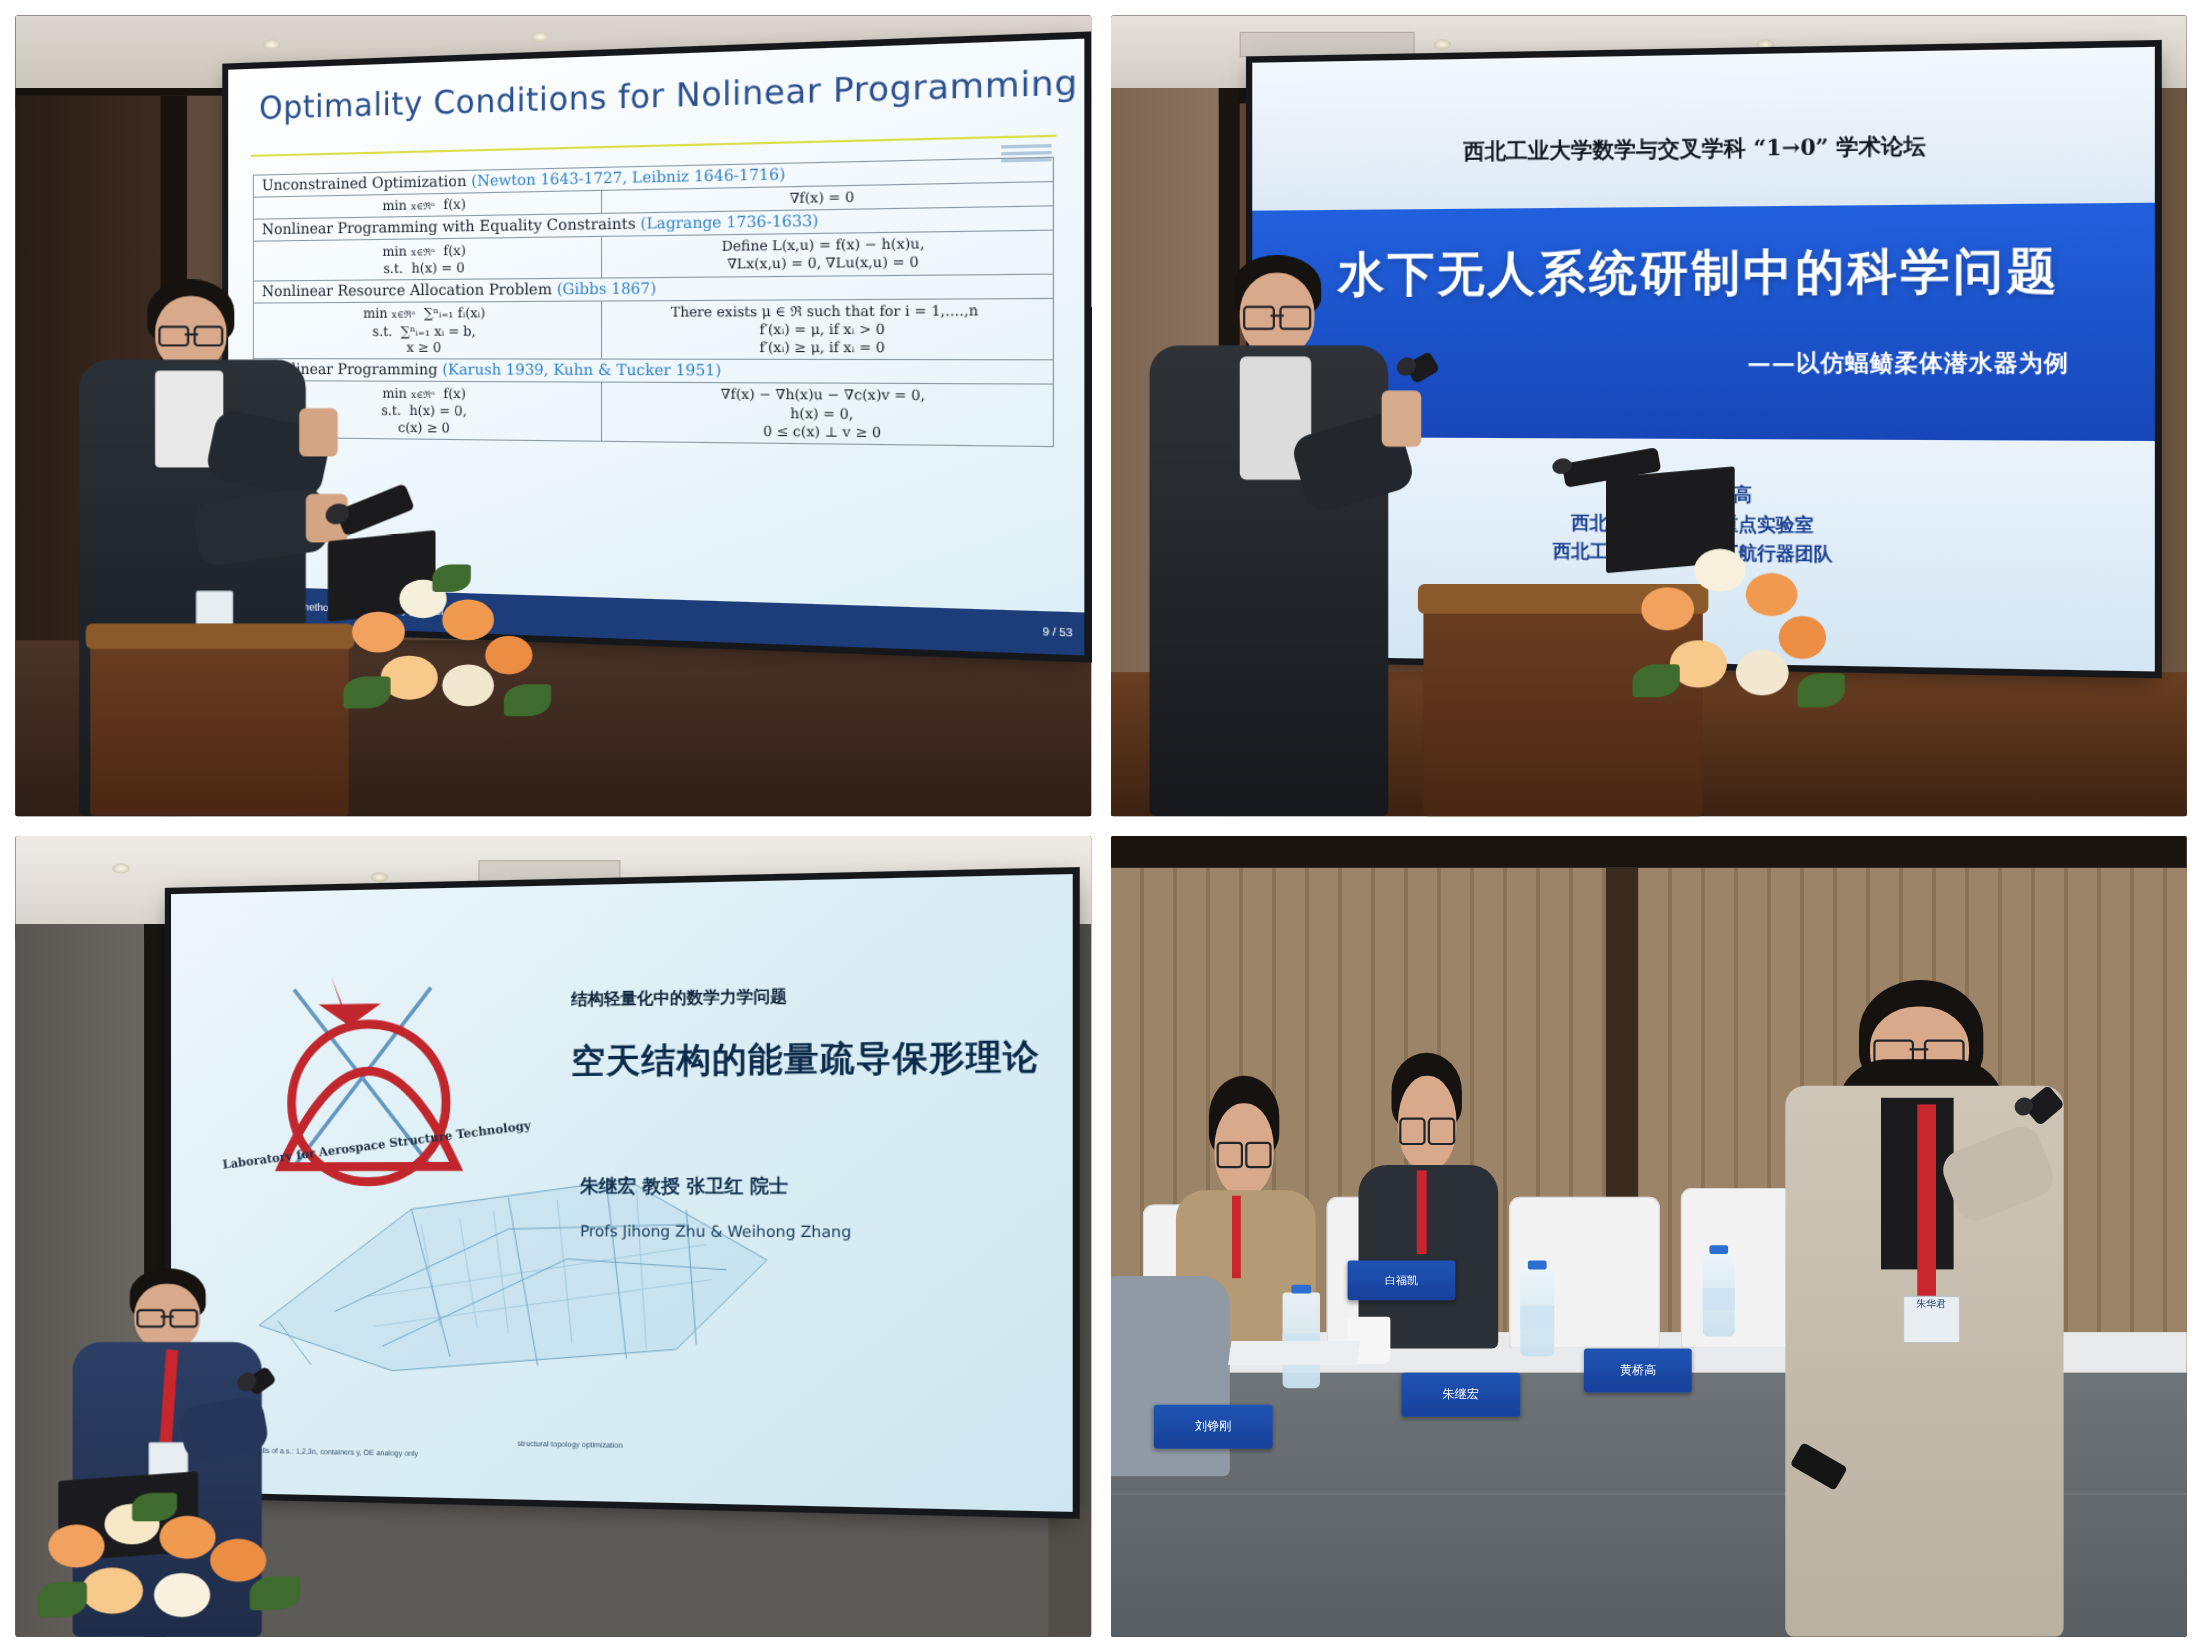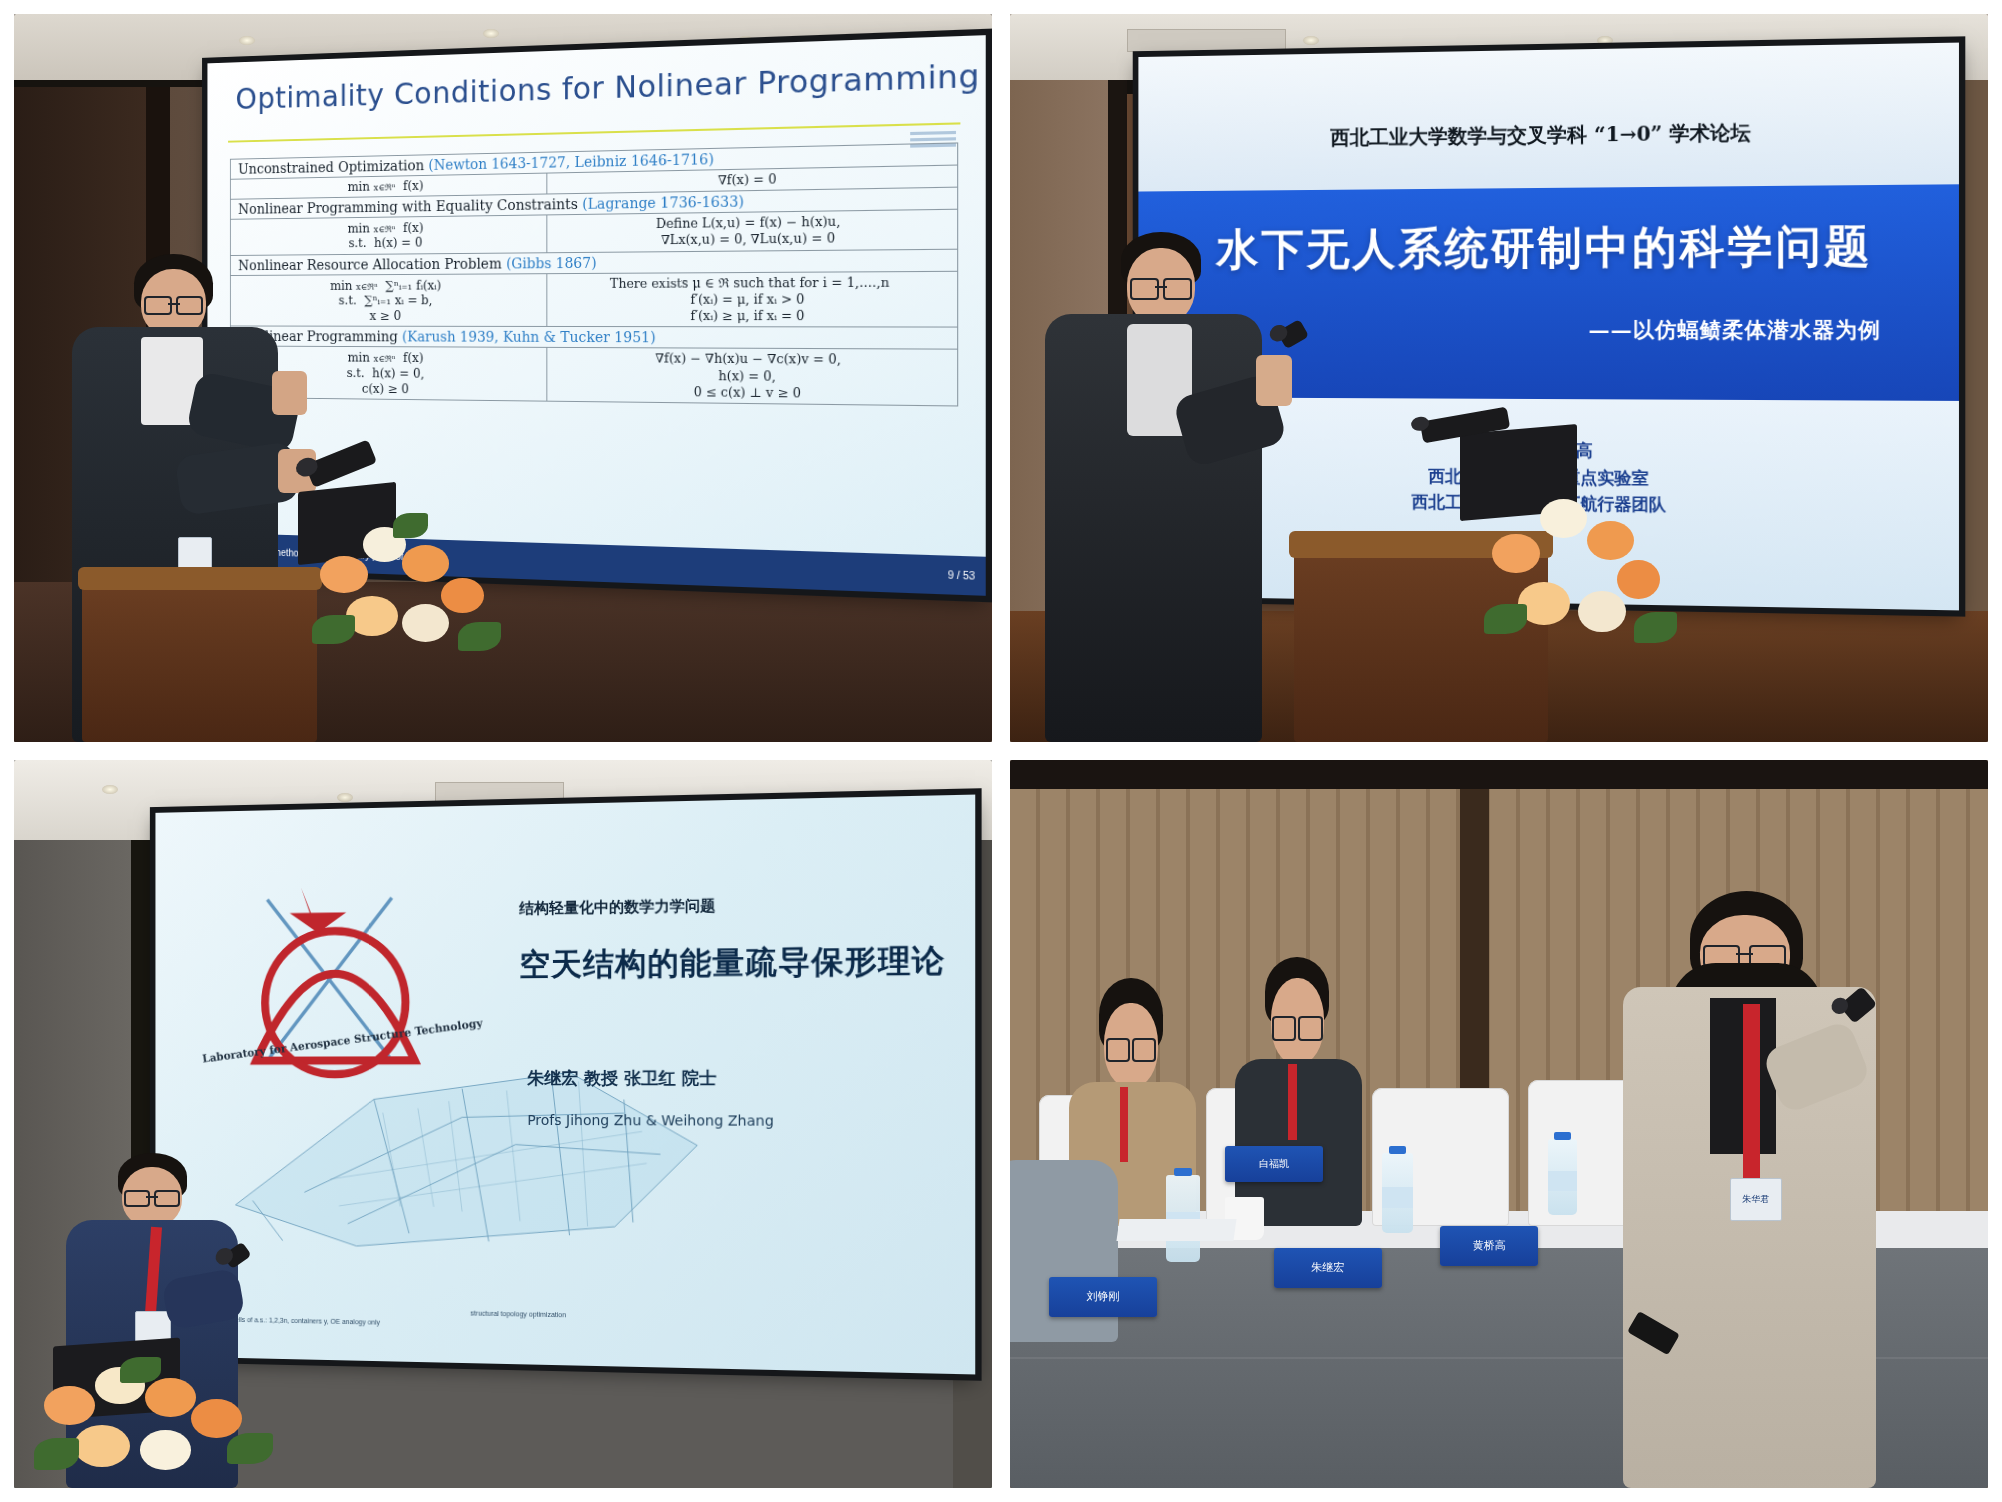--- a/index.html
+++ b/index.html
@@ -488,21 +488,21 @@
         <div class="head" style="left:31%;top:4%;width:27%;height:13%;"></div>
         <div class="glasses" style="left:32%;top:9%;width:25%;height:3%;">
           <span class="lens" style="left:0;"></span>
             <span class="lens" style="right:0;"></span>
           <span style="position:absolute;left:40%;right:40%;top:45%;height:2px;background:#20242b;"></span>
         </div>
         <div style="position:absolute;left:22%;top:12%;width:46%;height:26%;background:#15120f;border-radius:30% 30% 10% 10%;"></div>
         <div class="coat" style="left:8%;top:16%;width:76%;height:84%;"></div>
         <div style="position:absolute;left:34%;top:18%;width:20%;height:26%;background:#1b1b1d;"></div>
         <div class="lanyard" style="left:44%;top:19%;width:5%;height:30%;"></div>
-        <div class="badge" style="left:40%;top:48%;width:15%;height:7%;display:flex;align-items:center;justify-content:center;font-size:9px;color:#1d3f78;">
+        <div class="badge" style="left:40%;top:48%;width:15%;height:7%;display:flex;justify-content:center;font-size:9px;color:#1d3f78;">
           <span>朱华君</span>
         </div>
         <div class="arm" style="left:52%;top:24%;width:28%;height:11%;background:#c4bbac;transform:rotate(-22deg);"></div>
         <div class="mic" style="left:74%;top:17%;width:9%;height:4%;transform:rotate(-40deg);">
           <span class="ball" style="left:-8px;top:-7px;width:17px;height:16px;"></span>
         </div>
         <div style="position:absolute;left:10%;top:72%;width:14%;height:4%;background:#151515;border-radius:4px;transform:rotate(30deg);"></div>
       </div>
     </div>
   </div>

